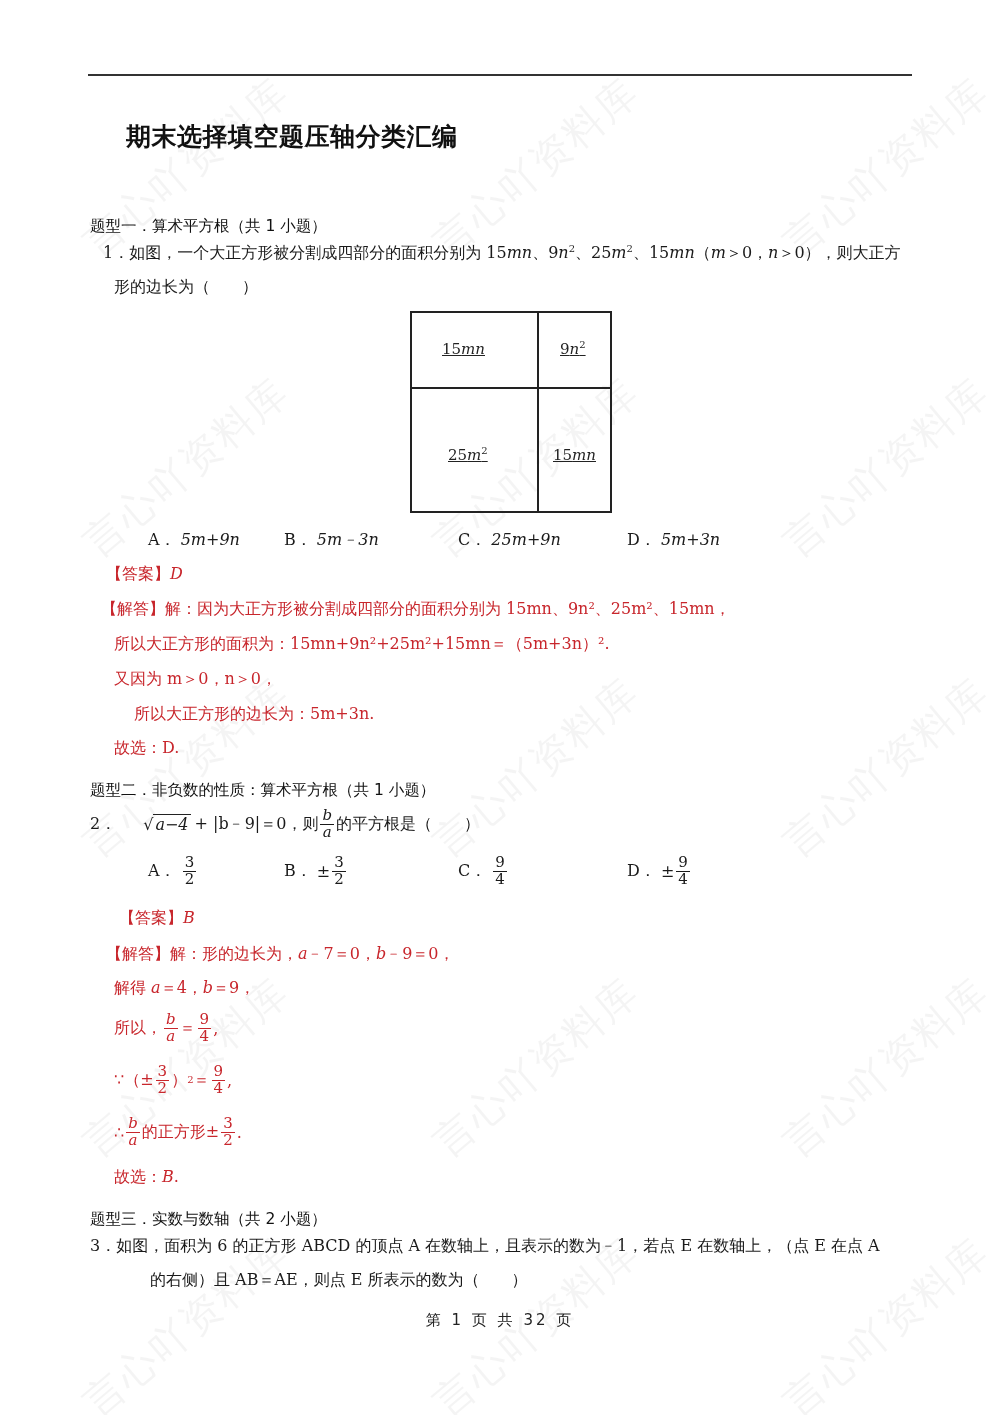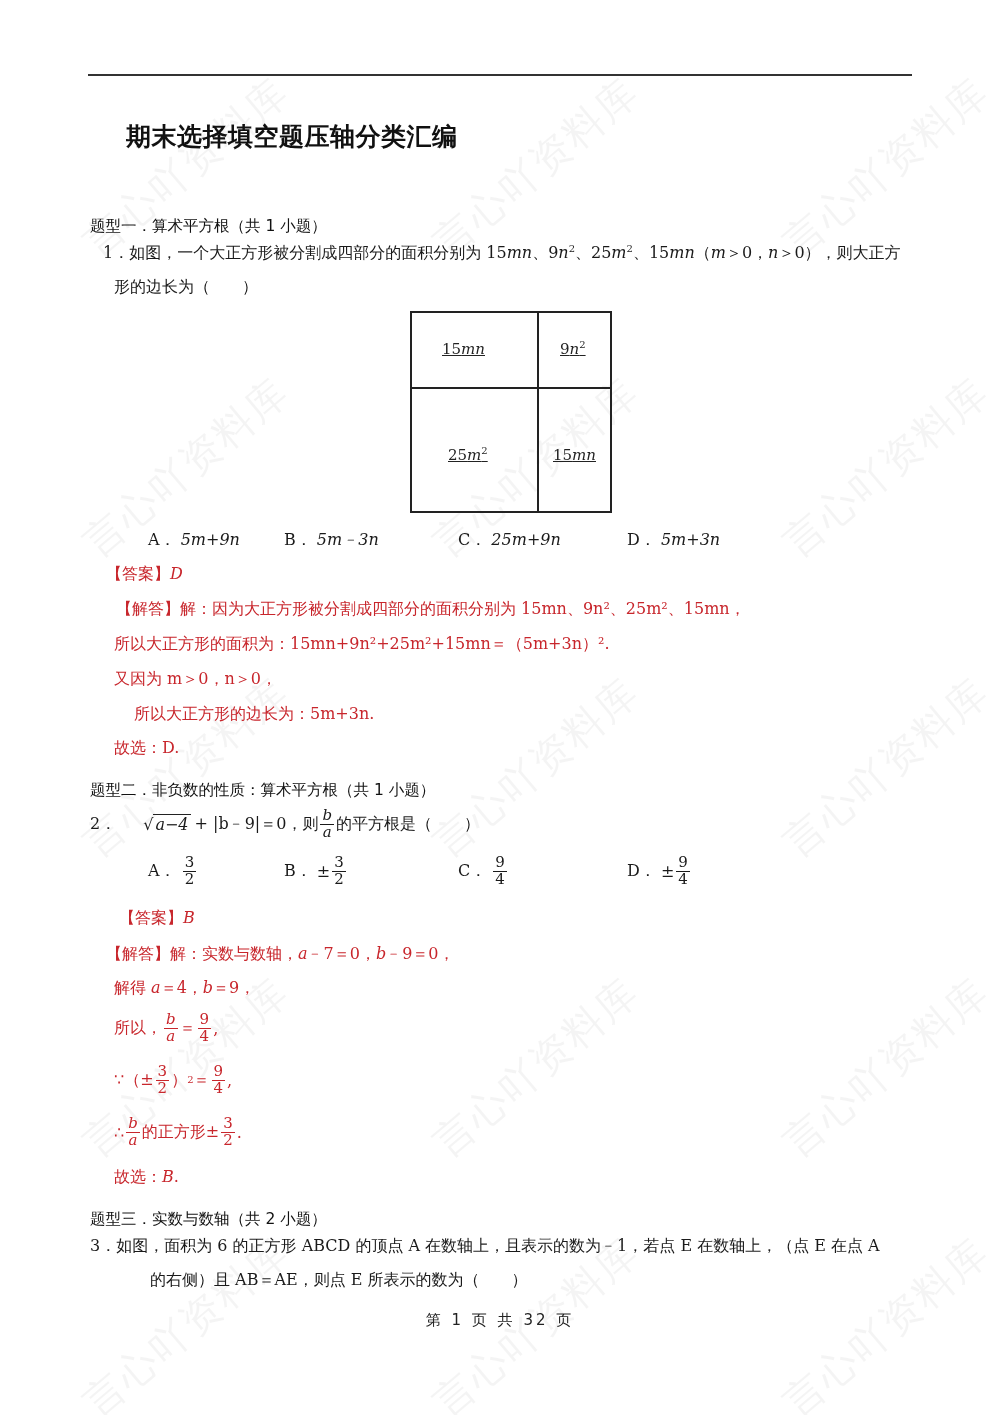--- a/index.html
+++ b/index.html
@@ -89,21 +89,21 @@
   <div class="fig-label" style="left:36px;top:133px;"><span>25</span><i>m</i><sup>2</sup></div>
   <div class="fig-label" style="left:141px;top:133px;"><span>15</span><i>mn</i></div>
 </div>
 
 <div class="abs q-text" style="left:148px;top:530px;"><span>A．</span> <span class="it">5m+9n</span></div>
 <div class="abs q-text" style="left:284px;top:530px;"><span>B．</span> <span class="it">5m﹣3n</span></div>
 <div class="abs q-text" style="left:458px;top:530px;"><span>C．</span> <span class="it">25m+9n</span></div>
 <div class="abs q-text" style="left:627px;top:530px;"><span>D．</span> <span class="it">5m+3n</span></div>
 
 <div class="abs red-text" style="left:106px;top:564px;"><span>【答案】</span><i>D</i></div>
-<div class="abs red-text" style="left:116px;top:599px;"><span>【解答】</span><span>解：因为大正方形被分割成四部分的面积分别为 15mn、9n²、25m²、15mn，</span></div>
+<div class="abs red-text" style="left:101px;top:599px;"><span>【解答】</span><span>解：因为大正方形被分割成四部分的面积分别为 15mn、9n²、25m²、15mn，</span></div>
 <div class="abs red-text" style="left:114px;top:634px;">所以大正方形的面积为：15mn+9n²+25m²+15mn＝（5m+3n）².</div>
 <div class="abs red-text" style="left:114px;top:669px;">又因为 m＞0，n＞0，</div>
 <div class="abs red-text" style="left:126px;top:704px;margin-left:8px;">所以大正方形的边长为：5m+3n.</div>
 <div class="abs red-text" style="left:114px;top:738px;">故选：D.</div>
 
 <div class="abs section-heading" style="left:90px;top:772px;">题型二．非负数的性质：算术平方根（共 1 小题）</div>
 
 <div class="abs q-text" style="left:90px;top:808px;display:flex;align-items:center;">
   <span>2．</span>
   <span class="sqrt">√<span class="rad">a−4</span></span>
@@ -126,21 +126,21 @@
 <div class="abs q-text" style="left:458px;top:855px;display:flex;align-items:center;"><span>C．</span>&nbsp;<span></span><span class="frac">
       <span class="num">9</span>
       <span class="den">4</span>
     </span></div>
 <div class="abs q-text" style="left:627px;top:855px;display:flex;align-items:center;"><span>D．</span>&nbsp;<span>±</span><span class="frac">
       <span class="num">9</span>
       <span class="den">4</span>
     </span></div>
 
 <div class="abs red-text" style="left:119px;top:908px;"><span>【答案】</span><i>B</i></div>
-<div class="abs red-text" style="left:106px;top:944px;"><span>【解答】</span><span>解：实数与数轴，</span><i>a</i><span>﹣7＝0，</span><i>b</i><span>﹣9＝0，</span></div>
+<div class="abs red-text" style="left:106px;top:944px;"><span>【解答】</span><span>解：形的边长为，</span><i>a</i><span>﹣7＝0，</span><i>b</i><span>﹣9＝0，</span></div>
 <div class="abs red-text" style="left:114px;top:978px;"><span>解得 </span><i>a</i><span>＝4，</span><i>b</i><span>＝9，</span></div>
 
 <div class="abs red-text" style="left:114px;top:1012px;display:flex;align-items:center;">
   <span>所以，</span>
   <span class="frac it">
       <span class="num">b</span>
       <span class="den">a</span>
     </span>
   <span>＝</span>
   <span class="frac">

